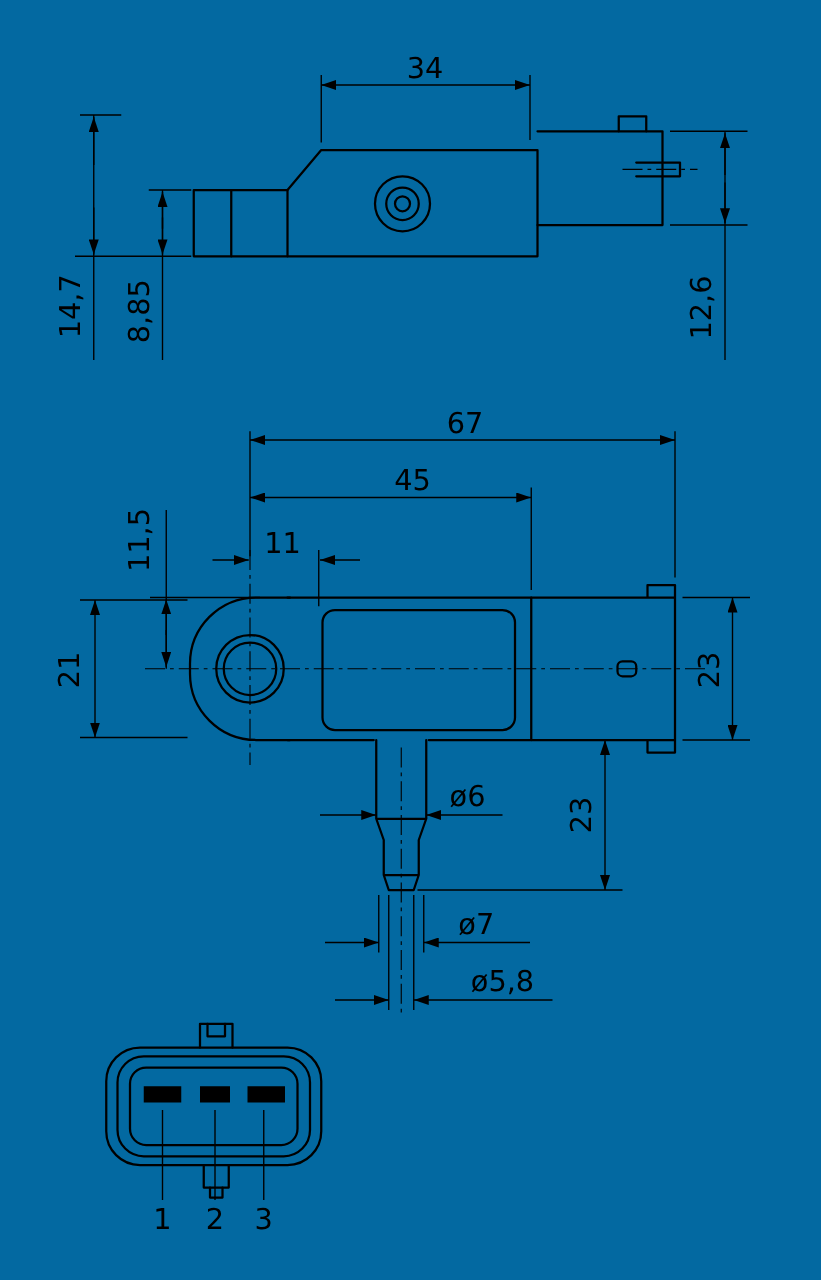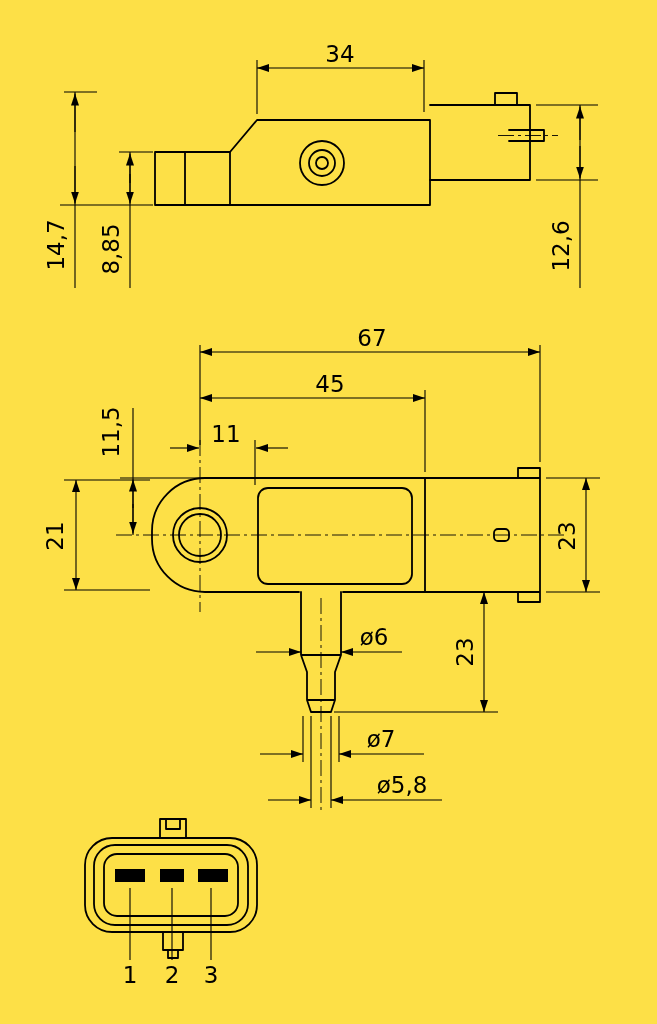--- a/index.html
+++ b/index.html
@@ -1,16 +1,16 @@
 <!DOCTYPE html>
 <html><head>
 <meta charset="utf-8">
 <style>
   html,body{margin:0;padding:0;background:#ffffff;}
-  .sheet{width:657px;height:1024px;background:#fde047;position:relative;overflow:hidden;
+  .sheet{width:657px;height:1024px;background:#0369a1;position:relative;overflow:hidden;
          font-family:"DejaVu Sans","Liberation Sans",sans-serif;}
   svg{display:block;}
   .outline{fill:none;stroke:#000;stroke-width:1.8;stroke-linejoin:round;stroke-linecap:round;}
   .dimline{fill:none;stroke:#000;stroke-width:1.1;}
   .cl{fill:none;stroke:#000;stroke-width:0.9;stroke-dasharray:16 4 3 4;}
   .pin{fill:#000;stroke:none;}
   text{font-family:"DejaVu Sans","Liberation Sans",sans-serif;font-size:23px;fill:#000;}
 </style>
 </head>
 <body>

